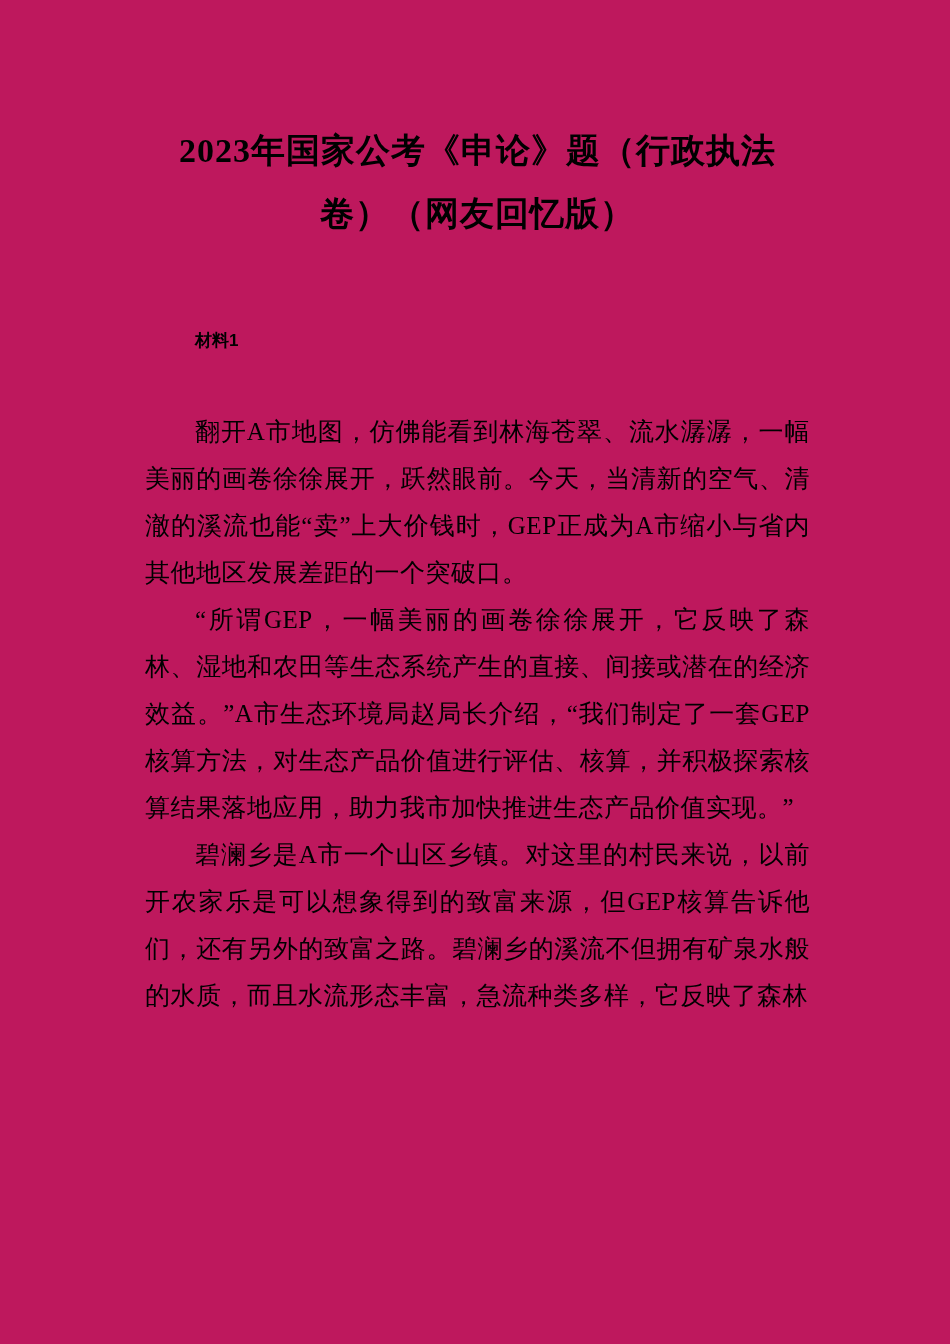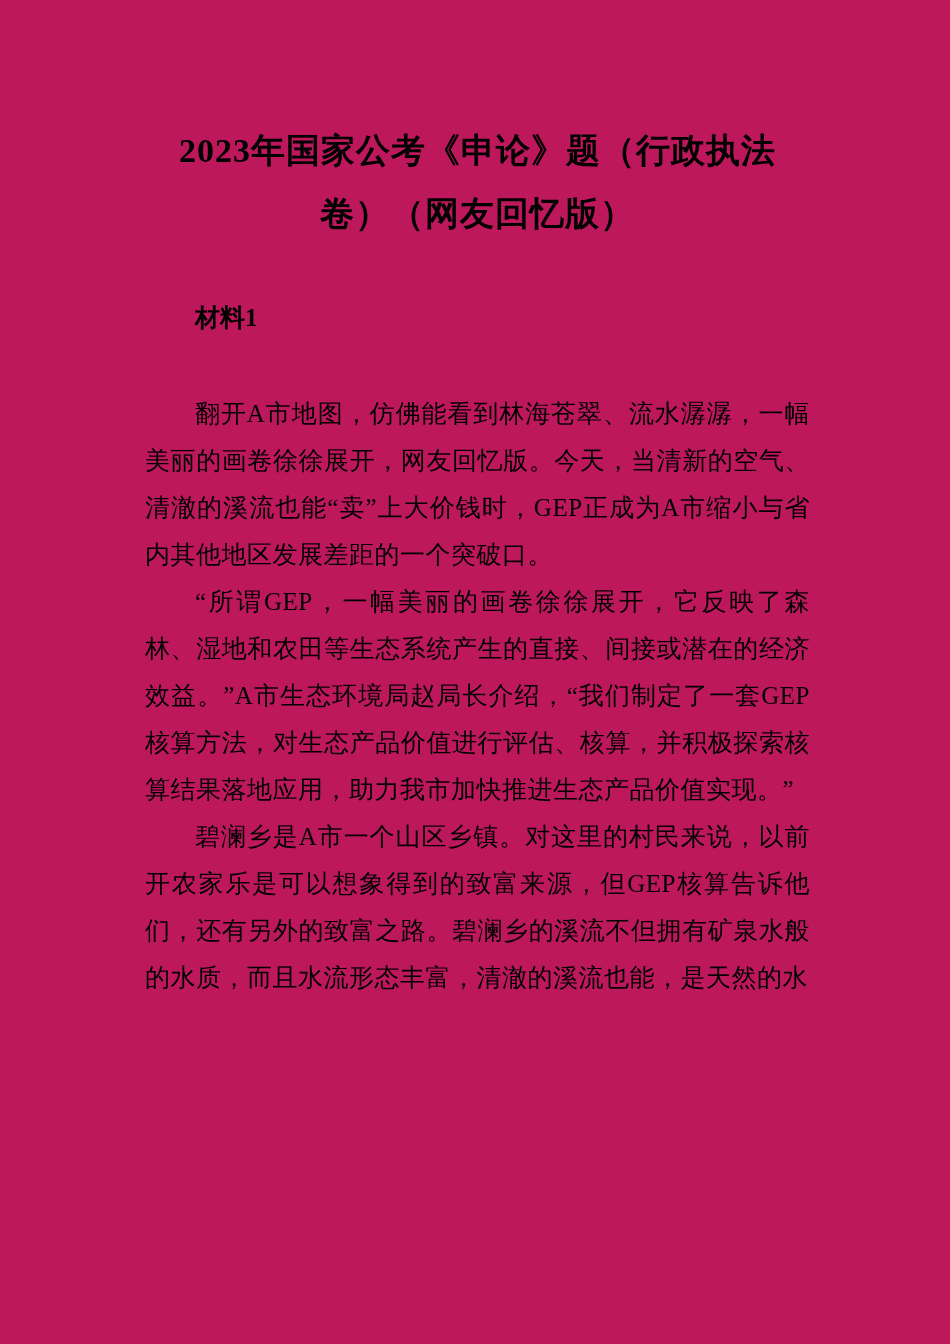--- a/index.html
+++ b/index.html
@@ -24,26 +24,26 @@
     margin: 0 auto 0 auto;
     max-width: 660px;
     font-size: 34px;
     font-weight: bold;
     text-align: center;
     line-height: 1.85;
     letter-spacing: 1px;
     font-family: "Liberation Serif", "DejaVu Serif", serif;
   }
   .section-heading {
-    margin-top: 56px;
+    margin-top: 84px;
     padding-left: 50px;
-    font-size: 25px;
+    font-size: 17px;
     font-weight: bold;
     line-height: 1.3;
-    font-family: Liberation Serif, serif;
+    font-family: Liberation Sans, sans-serif;
   }
   .doc-body {
     margin-top: 56px;
   }
   .doc-body .para {
     margin: 0;
     font-size: 25px;
     line-height: 47px;
     text-align: justify;
     text-indent: 2em;
@@ -53,17 +53,17 @@
 </style>
 </head>
 <body>
 
 <div class="page">
   <h1 class="doc-title">2023年国家公考《申论》题（行政执法卷）（网友回忆版）</h1>
 
   <div class="section-heading">材料1</div>
 
   <div class="doc-body">
-      <p class="para">翻开A市地图，仿佛能看到林海苍翠、流水潺潺，一幅美丽的画卷徐徐展开，网友回忆版。今天，当清新的空气、清澈的溪流也能“卖”上大价钱时，GEP正成为A市缩小与省内其他地区发展差距的一个突破口。</p>
+      <p class="para">翻开A市地图，仿佛能看到林海苍翠、流水潺潺，一幅美丽的画卷徐徐展开，跃然眼前。今天，当清新的空气、清澈的溪流也能“卖”上大价钱时，GEP正成为A市缩小与省内其他地区发展差距的一个突破口。</p>
       <p class="para">“所谓GEP，一幅美丽的画卷徐徐展开，它反映了森林、湿地和农田等生态系统产生的直接、间接或潜在的经济效益。”A市生态环境局赵局长介绍，“我们制定了一套GEP核算方法，对生态产品价值进行评估、核算，并积极探索核算结果落地应用，助力我市加快推进生态产品价值实现。”</p>
-      <p class="para">碧澜乡是A市一个山区乡镇。对这里的村民来说，以前开农家乐是可以想象得到的致富来源，但GEP核算告诉他们，还有另外的致富之路。碧澜乡的溪流不但拥有矿泉水般的水质，而且水流形态丰富，清澈的溪流也能，是天然的水</p>
+      <p class="para">碧澜乡是A市一个山区乡镇。对这里的村民来说，以前开农家乐是可以想象得到的致富来源，但GEP核算告诉他们，还有另外的致富之路。碧澜乡的溪流不但拥有矿泉水般的水质，而且水流形态丰富，急流种类多样，它反映了森林</p>
     </div>
 </div>
 
 </body></html>

